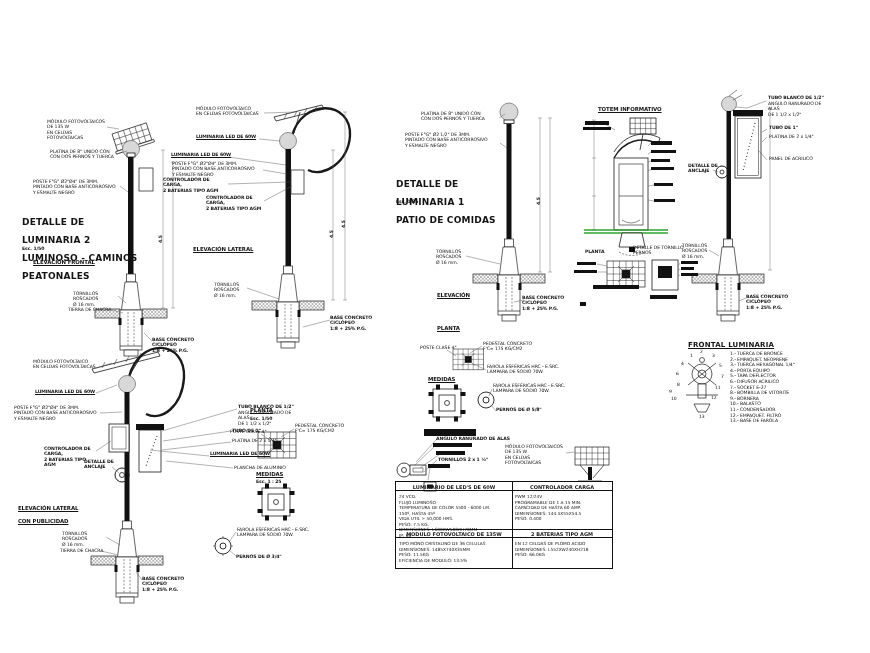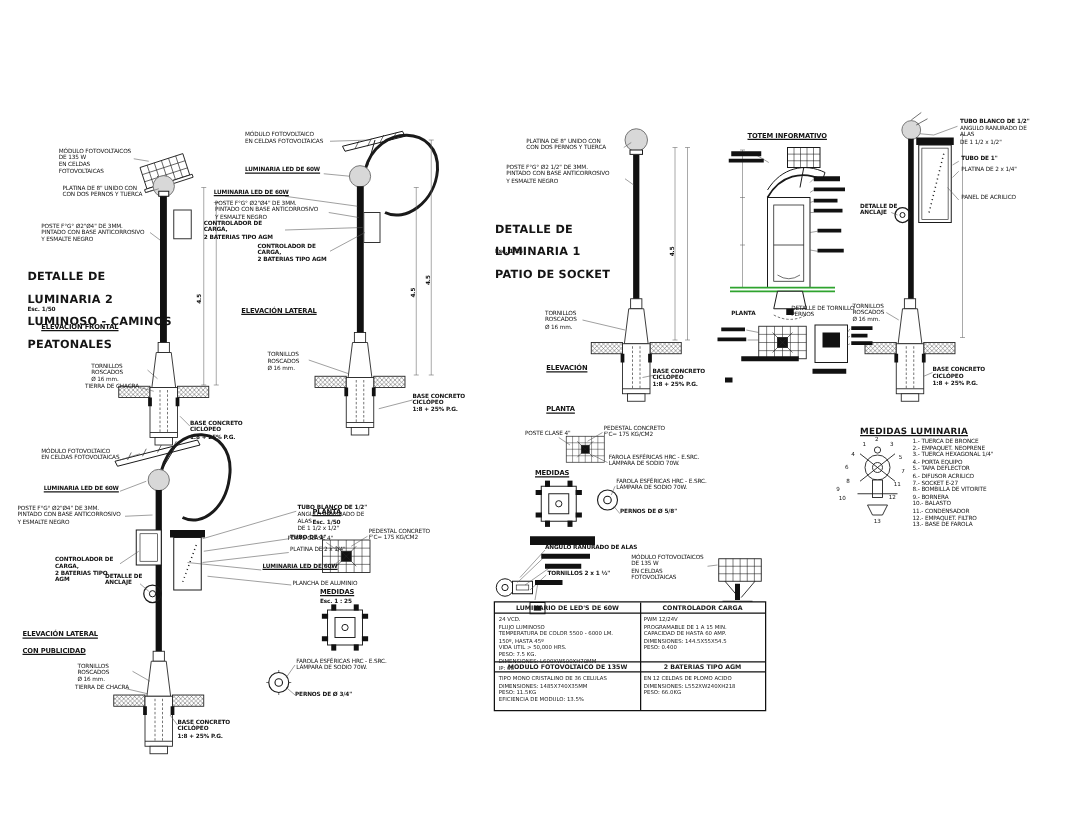--- a/index.html
+++ b/index.html
@@ -294,21 +294,21 @@
 <div class="lbl b" style="left:206px;top:195px;width:60px">CONTROLADOR DE CARGA,
 2 BATERIAS TIPO AGM</div>
 <div class="lbl" style="left:214px;top:282px;width:48px">TORNILLOS ROSCADOS
 Ø 16 mm.</div>
 <div class="lbl b" style="left:330px;top:315px;width:46px">BASE CONCRETO CICLÓPEO
 1:8 + 25% P.G.</div>
 
 <div class="lbl t-big" style="left:396px;top:171px">
   <div>DETALLE DE</div>
   <div>LUMINARIA 1</div>
-  <div>PATIO DE SOCKET</div>
+  <div>PATIO DE COMIDAS</div>
 </div>
 <div class="lbl b" style="left:396px;top:199px">Esc. 1/25</div>
 <div class="lbl t-sm u" style="left:437px;top:292px">ELEVACIÓN</div>
 
 <div class="lbl" style="left:421px;top:111px;width:70px">PLATINA DE 8" UNIDO CON
 CON DOS PERNOS Y TUERCA</div>
 <div class="lbl" style="left:405px;top:132px;width:92px">POSTE F°G° Ø2 1/2" DE 3MM.
 PINTADO CON BASE ANTICORROSIVO
 Y ESMALTE NEGRO</div>
 <div class="lbl" style="left:436px;top:249px;width:48px">TORNILLOS ROSCADOS
@@ -338,21 +338,21 @@
 <div class="lbl b" style="left:769px;top:125px">TUBO DE 1"</div>
 <div class="lbl" style="left:769px;top:134px">PLATINA DE 2 x 1/4"</div>
 <div class="lbl" style="left:769px;top:156px">PANEL DE ACRILICO</div>
 <div class="lbl b" style="left:688px;top:163px;width:30px">DETALLE DE
 ANCLAJE</div>
 <div class="lbl" style="left:682px;top:243px;width:48px">TORNILLOS ROSCADOS
 Ø 16 mm.</div>
 <div class="lbl b" style="left:746px;top:294px;width:50px">BASE CONCRETO CICLÓPEO
 1:8 + 25% P.G.</div>
 
-<div class="lbl t-med u" style="left:688px;top:341px">MEDIDAS LUMINARIA</div>
+<div class="lbl t-med u" style="left:688px;top:341px">FRONTAL LUMINARIA</div>
 <div class="lbl" style="left:730px;top:351px;width:95px;line-height:1.22">1.- TUERCA DE BRONCE
 2.- EMPAQUET. NEOPRENE
 3.- TUERCA HEXAGONAL 1/4"
 4.- PORTA EQUIPO
 5.- TAPA DEFLECTOR
 6.- DIFUSOR ACRILICO
 7.- SOCKET E-27
 8.- BOMBILLA DE VITORITE
 9.- BORNERA
 10.- BALASTO

